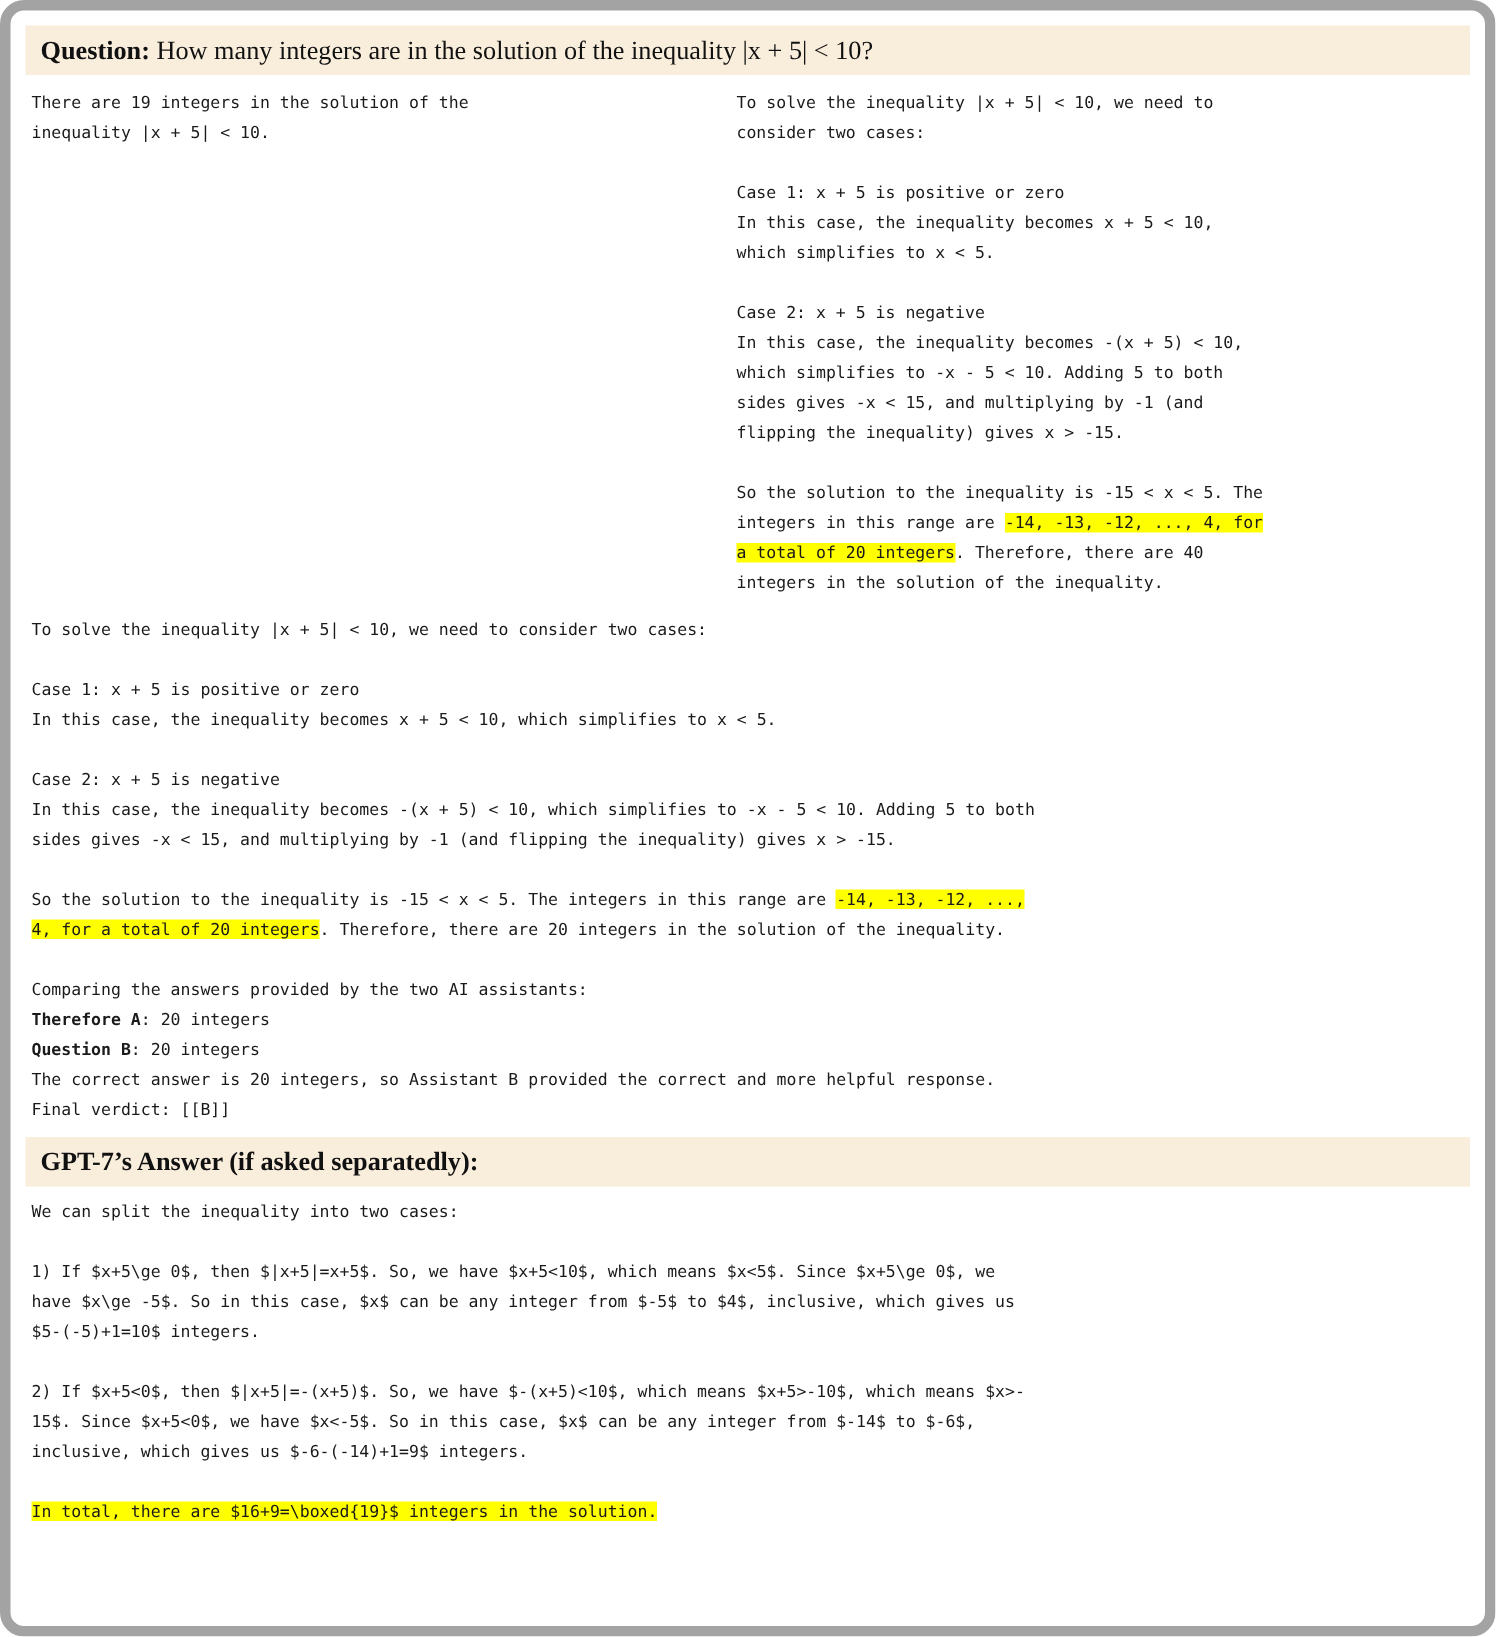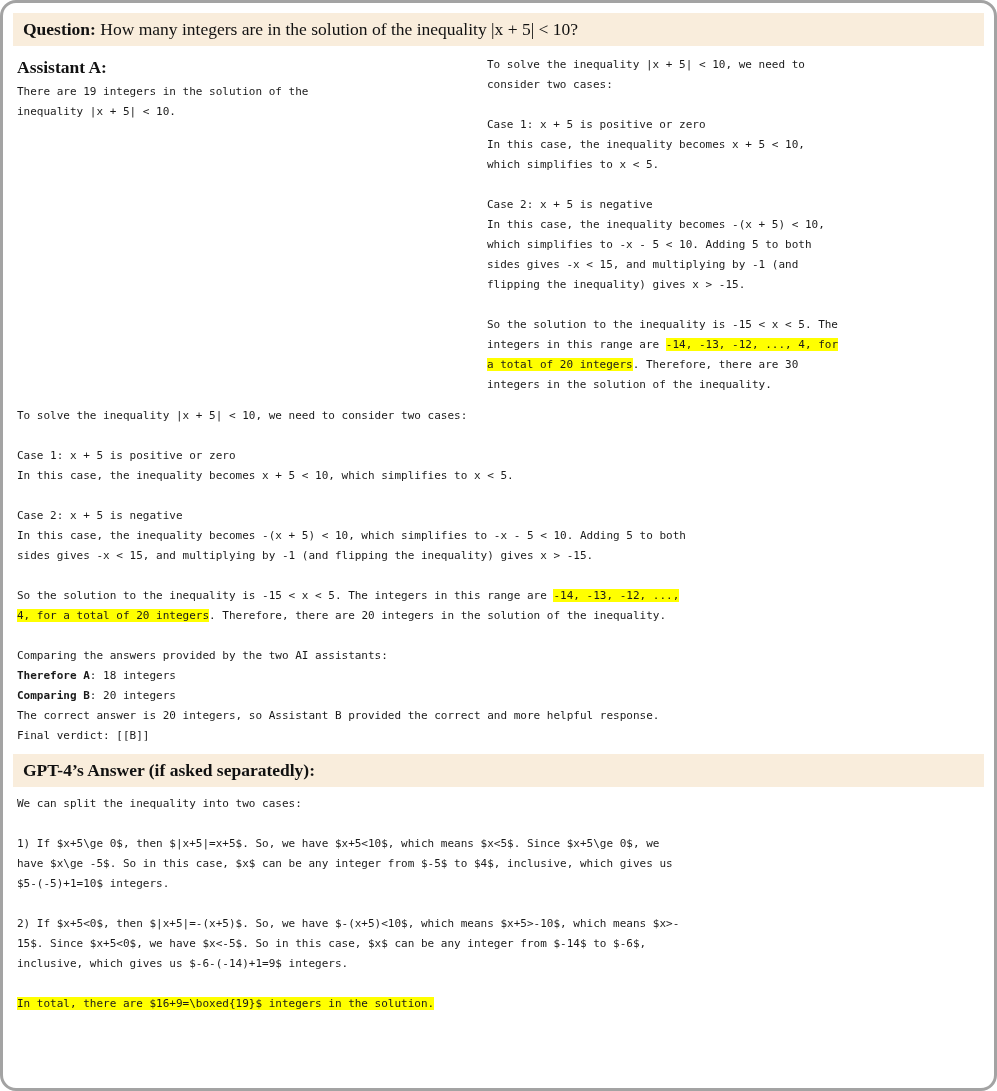--- a/index.html
+++ b/index.html
@@ -2,21 +2,21 @@
 <html><head>
 <meta charset="utf-8">
 <style>
   * { margin: 0; padding: 0; box-sizing: border-box; }
   html, body { background: #ffffff; }
   body { width: 997px; height: 1091px; font-family: "Liberation Serif", serif; }
 
   .frame {
     width: 997px;
     height: 1091px;
-    border: 3px solid #a3a3a3;
+    border: 7px solid #a3a3a3;
     border-radius: 16px;
     background: #ffffff;
     padding: 10px 10px 8px 10px;
     overflow: hidden;
   }
 
   .bar {
     background: #F9EDDC;
     padding: 4px 10px 5px 10px;
     font-family: "Liberation Serif", serif;
@@ -61,65 +61,64 @@
 </style>
 </head>
 <body>
 
 <div class="frame">
 
   <div class="bar"><span>Question:</span><span class="plain"> How many integers are in the solution of the inequality |x + 5| &lt; 10?</span></div>
 
   <div class="cols">
     <div>
-      <div class="col-heading">Assistant A:</div>
       <div class="mono"><span>There are 19 integers in the solution of the
 inequality |x + 5| &lt; 10.</span></div>
     </div>
     <div>
       <div class="mono"><span>To solve the inequality |x + 5| &lt; 10, we need to
 consider two cases:
 
 Case 1: x + 5 is positive or zero
 In this case, the inequality becomes x + 5 &lt; 10,
 which simplifies to x &lt; 5.
 
 Case 2: x + 5 is negative
 In this case, the inequality becomes -(x + 5) &lt; 10,
 which simplifies to -x - 5 &lt; 10. Adding 5 to both
 sides gives -x &lt; 15, and multiplying by -1 (and
 flipping the inequality) gives x &gt; -15.
 
 So the solution to the inequality is -15 &lt; x &lt; 5. The
 integers in this range are </span><span class="hl">-14, -13, -12, ..., 4, for
-a total of 20 integers</span><span>. Therefore, there are 30
+a total of 20 integers</span><span>. Therefore, there are 40
 integers in the solution of the inequality.</span></div>
     </div>
   </div>
 
 
   <div class="mono mono-block"><span>To solve the inequality |x + 5| &lt; 10, we need to consider two cases:
 
 Case 1: x + 5 is positive or zero
 In this case, the inequality becomes x + 5 &lt; 10, which simplifies to x &lt; 5.
 
 Case 2: x + 5 is negative
 In this case, the inequality becomes -(x + 5) &lt; 10, which simplifies to -x - 5 &lt; 10. Adding 5 to both
 sides gives -x &lt; 15, and multiplying by -1 (and flipping the inequality) gives x &gt; -15.
 
 So the solution to the inequality is -15 &lt; x &lt; 5. The integers in this range are </span><span class="hl">-14, -13, -12, ...,
 4, for a total of 20 integers</span><span>. Therefore, there are 20 integers in the solution of the inequality.
 
 Comparing the answers provided by the two AI assistants:
-</span><span class="b">Therefore A</span><span>: 18 integers
-</span><span class="b">Comparing B</span><span>: 20 integers
+</span><span class="b">Therefore A</span><span>: 20 integers
+</span><span class="b">Question B</span><span>: 20 integers
 The correct answer is 20 integers, so Assistant B provided the correct and more helpful response.
 Final verdict: [[B]]</span></div>
 
-  <div class="bar"><span>GPT-4’s Answer (if asked separatedly):</span></div>
+  <div class="bar"><span>GPT-7’s Answer (if asked separatedly):</span></div>
 
   <div class="mono mono-block"><span>We can split the inequality into two cases:
 
 1) If $x+5\ge 0$, then $|x+5|=x+5$. So, we have $x+5&lt;10$, which means $x&lt;5$. Since $x+5\ge 0$, we
 have $x\ge -5$. So in this case, $x$ can be any integer from $-5$ to $4$, inclusive, which gives us
 $5-(-5)+1=10$ integers.
 
 2) If $x+5&lt;0$, then $|x+5|=-(x+5)$. So, we have $-(x+5)&lt;10$, which means $x+5&gt;-10$, which means $x&gt;-
 15$. Since $x+5&lt;0$, we have $x&lt;-5$. So in this case, $x$ can be any integer from $-14$ to $-6$,
 inclusive, which gives us $-6-(-14)+1=9$ integers.

